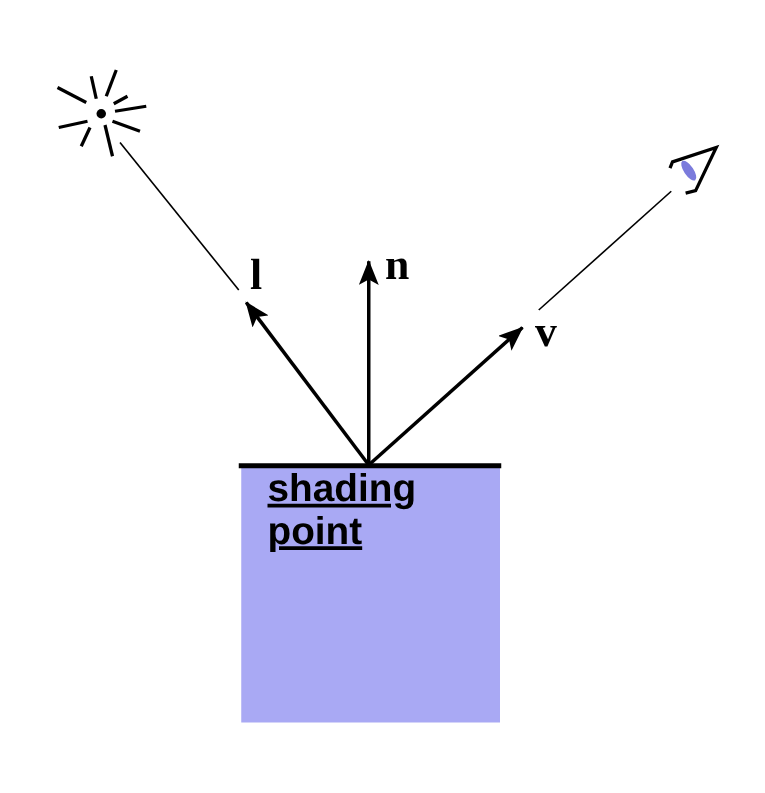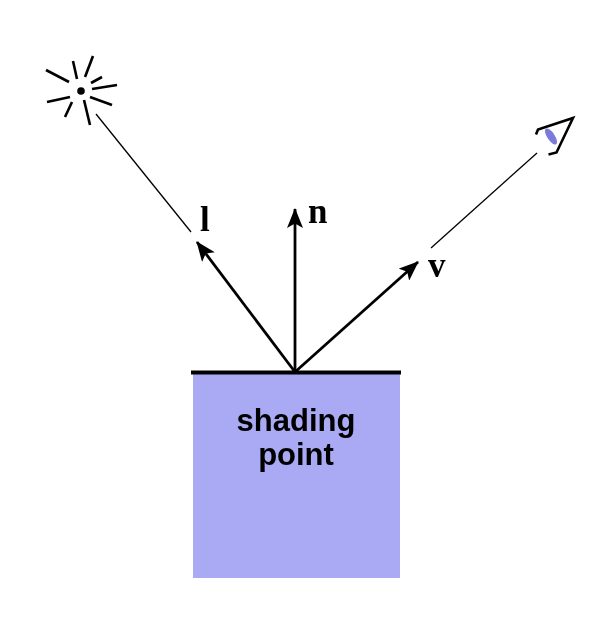--- a/index.html
+++ b/index.html
@@ -24,27 +24,28 @@
   .pupil { fill: var(--eye-pupil, #7b7bdc); stroke: none; }
   .vlabel {
     font-family: "Liberation Serif", serif;
     font-weight: bold;
     font-size: 35px;
     fill: var(--line, #000000);
   }
   .surface-label {
     position: absolute;
     left: 214px;
-    top: 404px;
+    top: 374px;
     width: 164px;
-    text-align: center;
+    text-align: left;
     font-weight: bold;
     font-size: 31px;
     line-height: 34px;
     color: var(--line, #000000);
+    text-decoration: underline;
   }
 </style>
 </head>
 <body>
 
 <div class="canvas">
 
   <svg width="612" height="634" viewBox="0 0 612 634">
     <defs>
       <marker id="ah" viewBox="0 0 20 16" refX="19" refY="8" markerWidth="20" markerHeight="16" orient="auto" markerUnits="userSpaceOnUse">

